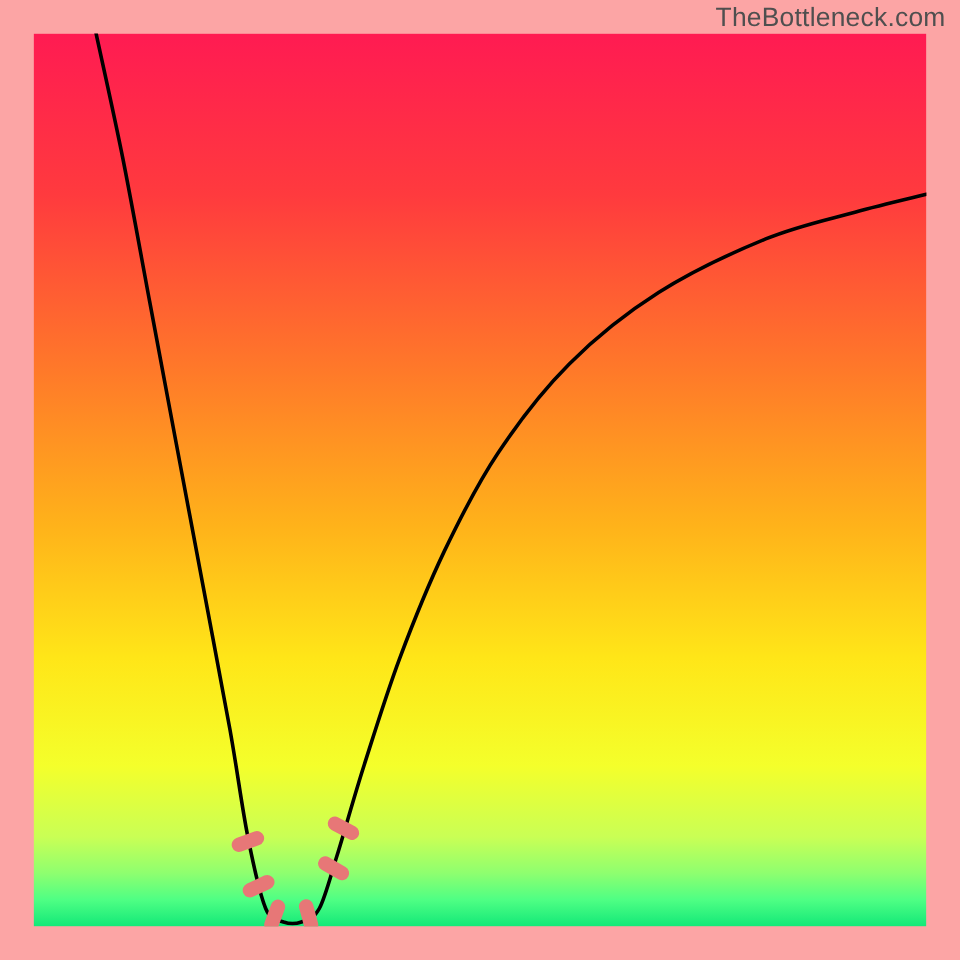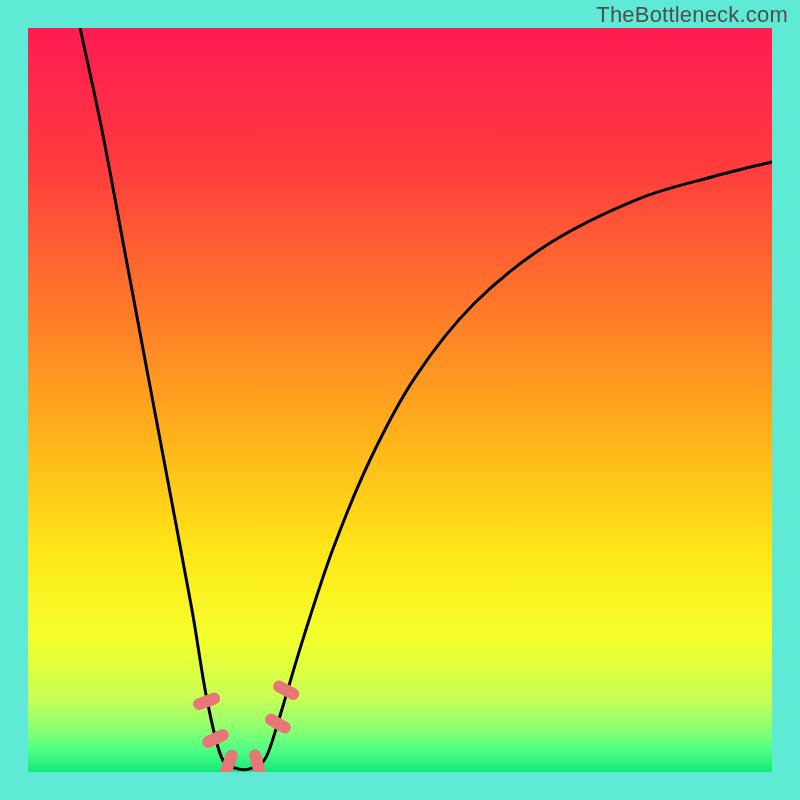--- a/index.html
+++ b/index.html
@@ -8,21 +8,21 @@
     width: 800px;
     height: 800px;
     background: #000000;
     overflow: hidden;
     font-family: Arial, Helvetica, sans-serif;
   }
   .stage {
     position: relative;
     width: 800px;
     height: 800px;
-    background: #5eead4;
+    background: #fca5a5;
   }
   .watermark {
     position: absolute;
     top: 2px;
     right: 12px;
     color: #4f4f4f;
     font-size: 22px;
     letter-spacing: 0.2px;
     z-index: 50;
     pointer-events: none;

